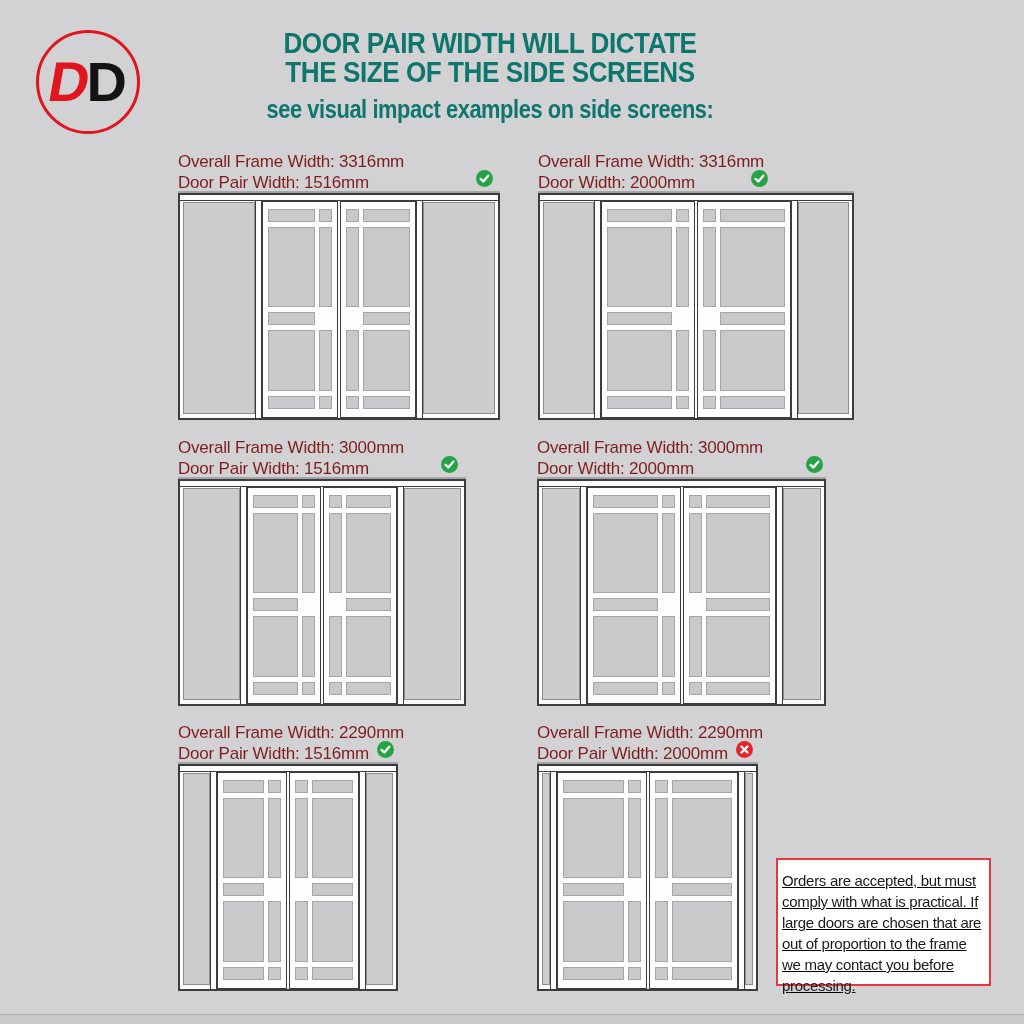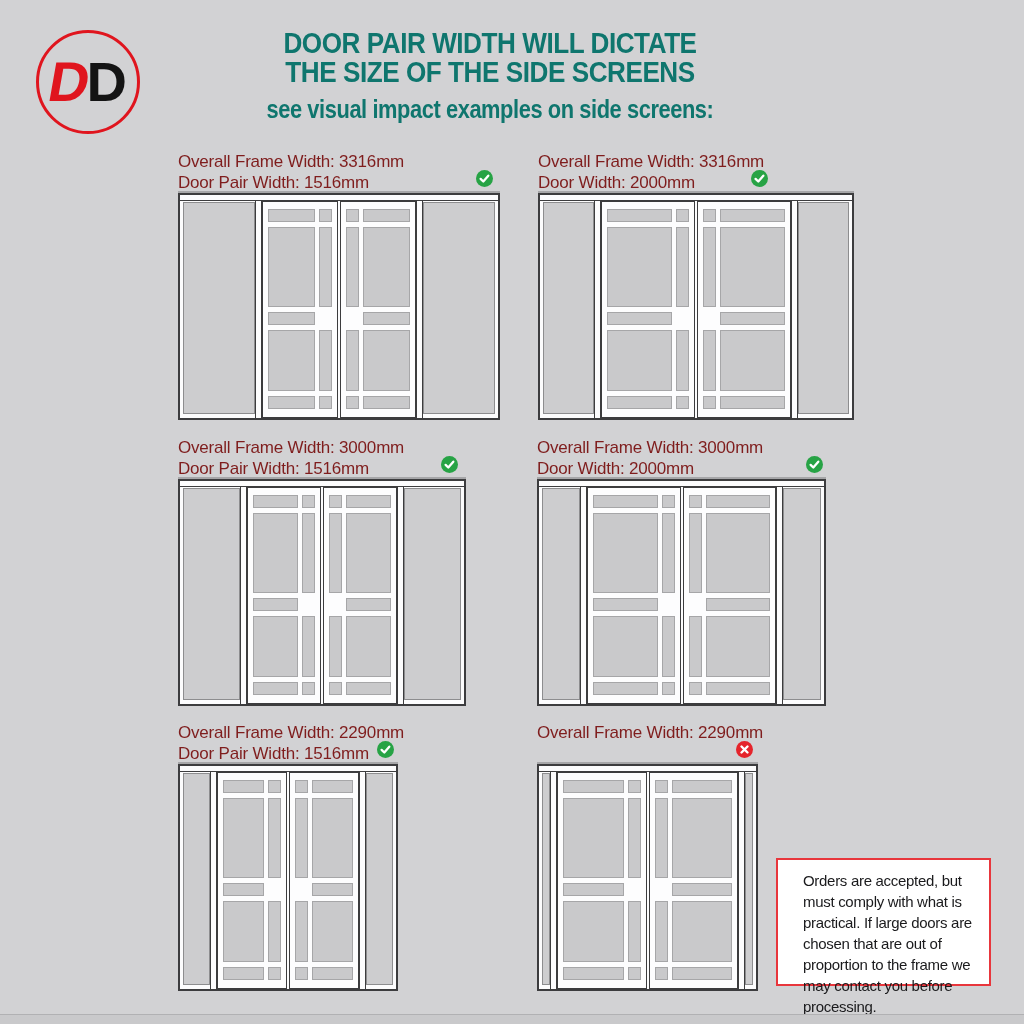--- a/index.html
+++ b/index.html
@@ -54,21 +54,22 @@
     column-gap:4px;row-gap:5px;
     padding:7px 5px 8px 5px;
   }
   .leaf.mirror{grid-template-columns:13px minmax(0,1fr);}
   .pane{background:#c9c9cb;border:1px solid #a6a6a8;box-sizing:border-box;}
   .pane.empty{background:transparent;border:none;}
   
   .note{
     position:absolute;left:776px;top:858px;width:215px;height:128px;box-sizing:border-box;
     background:#ffffff;border:2px solid #e8363c;
-    padding:10px 6px 8px 25px;
+    padding:10px 6px 8px 4px;
+    text-decoration:underline;
   }
   .note p{margin:0;font-size:15px;line-height:21px;letter-spacing:-0.3px;color:#1a1a1c;}
   
   .bottom-band{position:absolute;left:0;top:1014px;width:1024px;height:10px;background:#c9c9cb;border-top:1px solid #b1b1b3;}
 </style>
 </head>
 <body>
 
 <div class="logo">
   <span class="d1">D</span>
@@ -332,20 +333,21 @@
         <div class="screen right" style="flex: 387 1 0px;">
           <div class="glass"></div>
         </div>
       </div>
     </div>
 </div>
 
 <div class="figure" style="left:537px;top:720px;width:221px;">
   <div class="labels">
     <div class="lab">Overall Frame Width: 2290mm</div>
+    <div class="lab">Door Pair Width: 2000mm</div>
     <span class="status" style="right:5px;">
         <svg viewBox="0 0 17 17">
           <circle cx="8.5" cy="8.5" r="8.5" fill="#e5242b"></circle>
           <path d="M5.5 5.5l6 6M11.5 5.5l-6 6" stroke="#ffffff" stroke-width="2.4" fill="none" stroke-linecap="round"></path>
         </svg>
       </span>
   </div>
   <div class="frame">
       <div class="head"></div>
       <div class="opening">

